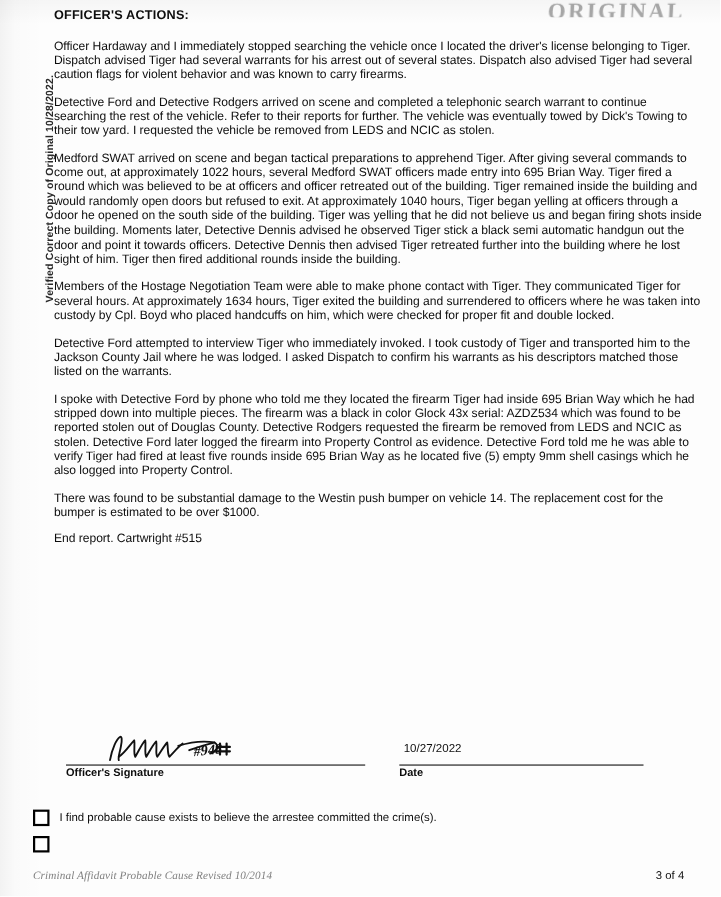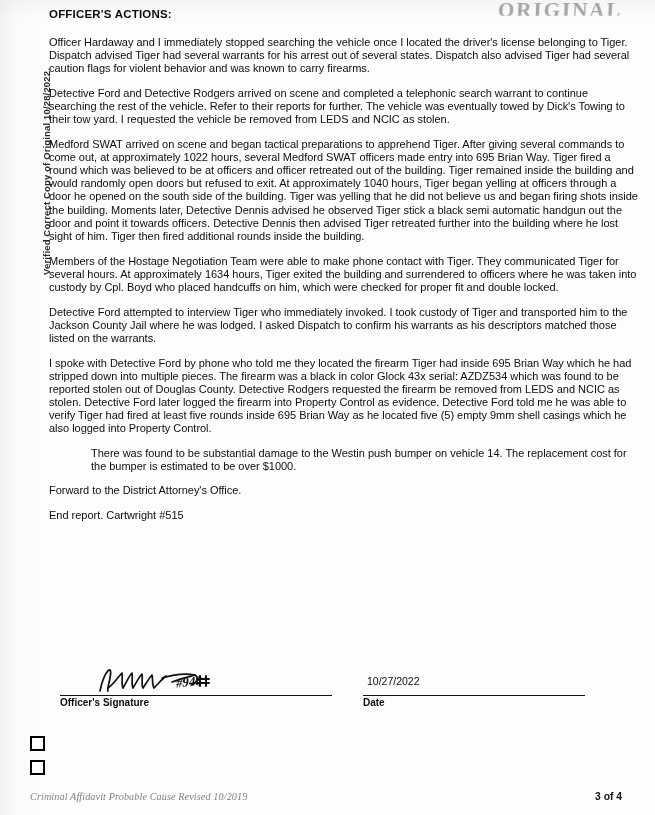--- a/index.html
+++ b/index.html
@@ -76,21 +76,21 @@
   }
   .section-head.disp { margin: 0 0 13px 0; }
 
   p.body {
     font-size: 11px;
     line-height: 13.05px;
     margin: 0 0 12px 0;
     text-align: left;
     letter-spacing: -0.02px;
   }
-  p.tight { margin-bottom: 11px; margin-left: 42px; }
+  p.tight { margin-bottom: 11px; }
 
   .declaration {
     position: absolute;
     left: 30px;
     top: 624px;
     width: 585px;
     font-size: 10.7px;
     font-weight: bold;
     line-height: 13.4px;
   }
@@ -188,21 +188,21 @@
   }
   .footer-left {
     font-family: "Liberation Serif", serif;
     font-style: italic;
     font-size: 10.2px;
     color: #808080;
     letter-spacing: 0.1px;
   }
   .footer-right {
     font-size: 10.3px;
-    font-weight: bold;
+    font-weight: normal;
     color: #111;
     margin-right: 8px;
   }
 </style>
 </head>
 <body>
 
 <div class="page">
 
   <div class="stamp">ORIGINAL</div>
@@ -215,21 +215,20 @@
 
     <p class="body">Officer Hardaway and I immediately stopped searching the vehicle once I located the driver's license belonging to Tiger. Dispatch advised Tiger had several warrants for his arrest out of several states. Dispatch also advised Tiger had several caution flags for violent behavior and was known to carry firearms.</p>
     <p class="body">Detective Ford and Detective Rodgers arrived on scene and completed a telephonic search warrant to continue searching the rest of the vehicle. Refer to their reports for further. The vehicle was eventually towed by Dick's Towing to their tow yard. I requested the vehicle be removed from LEDS and NCIC as stolen.</p>
     <p class="body">Medford SWAT arrived on scene and began tactical preparations to apprehend Tiger. After giving several commands to come out, at approximately 1022 hours, several Medford SWAT officers made entry into 695 Brian Way. Tiger fired a round which was believed to be at officers and officer retreated out of the building. Tiger remained inside the building and would randomly open doors but refused to exit. At approximately 1040 hours, Tiger began yelling at officers through a door he opened on the south side of the building. Tiger was yelling that he did not believe us and began firing shots inside the building. Moments later, Detective Dennis advised he observed Tiger stick a black semi automatic handgun out the door and point it towards officers. Detective Dennis then advised Tiger retreated further into the building where he lost sight of him. Tiger then fired additional rounds inside the building.</p>
     <p class="body">Members of the Hostage Negotiation Team were able to make phone contact with Tiger. They communicated Tiger for several hours. At approximately 1634 hours, Tiger exited the building and surrendered to officers where he was taken into custody by Cpl. Boyd who placed handcuffs on him, which were checked for proper fit and double locked.</p>
     <p class="body">Detective Ford attempted to interview Tiger who immediately invoked. I took custody of Tiger and transported him to the Jackson County Jail where he was lodged. I asked Dispatch to confirm his warrants as his descriptors matched those listed on the warrants.</p>
     <p class="body">I spoke with Detective Ford by phone who told me they located the firearm Tiger had inside 695 Brian Way which he had stripped down into multiple pieces. The firearm was a black in color Glock 43x serial: AZDZ534 which was found to be reported stolen out of Douglas County. Detective Rodgers requested the firearm be removed from LEDS and NCIC as stolen. Detective Ford later logged the firearm into Property Control as evidence. Detective Ford told me he was able to verify Tiger had fired at least five rounds inside 695 Brian Way as he located five (5) empty 9mm shell casings which he also logged into Property Control.</p>
     <p class="body tight">There was found to be substantial damage to the Westin push bumper on vehicle 14. The replacement cost for the bumper is estimated to be over $1000.</p>
 
 
-    <p class="body">Forward to the District Attorney's Office.</p>
     <p class="body">End report. Cartwright #515</p>
 
   </div>
 
 
   <div class="sigrow">
 
     <div class="sigcell sig-left">
       <div class="signature">
         <svg width="150" height="32" viewBox="0 0 150 32" xmlns="http://www.w3.org/2000/svg" aria-hidden="true">
@@ -253,24 +252,25 @@
       <div class="datevalue">10/27/2022</div>
       <div class="sigline"></div>
       <div class="sublabel">Date</div>
     </div>
 
   </div>
 
   <div class="checks">
     <div class="checkrow">
       <div class="checkbox"></div>
+      <div class="checklabel">I find probable cause exists to believe the arrestee committed the crime(s).</div>
     </div>
     <div class="checkrow">
       <div class="checkbox"></div>
     </div>
   </div>
 
   <div class="footer">
-    <div class="footer-left">Criminal Affidavit Probable Cause Revised 10/2019</div>
+    <div class="footer-left">Criminal Affidavit Probable Cause Revised 10/2014</div>
     <div class="footer-right">3 of 4</div>
   </div>
 
 </div>
 
 </body></html>

